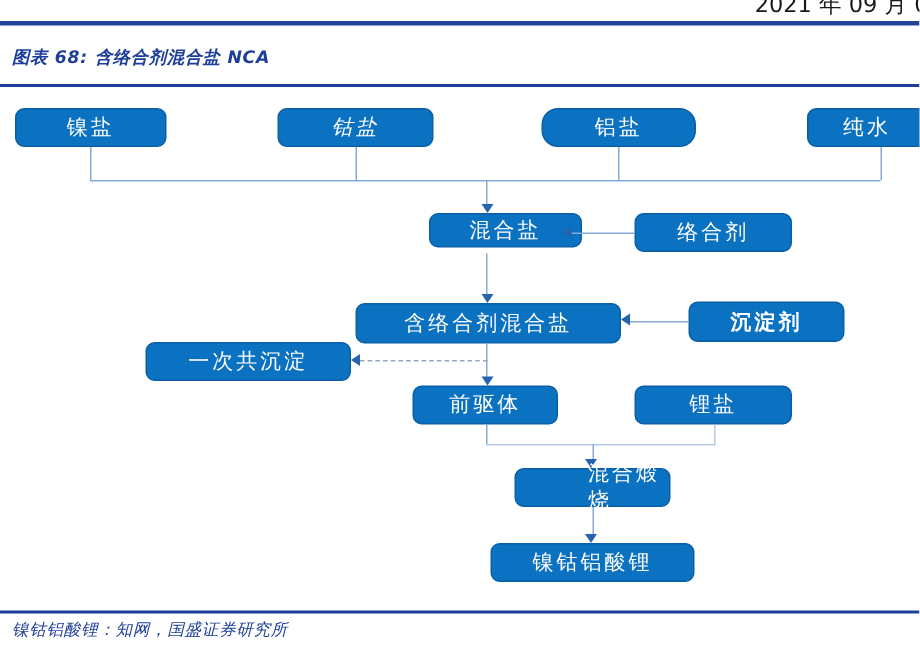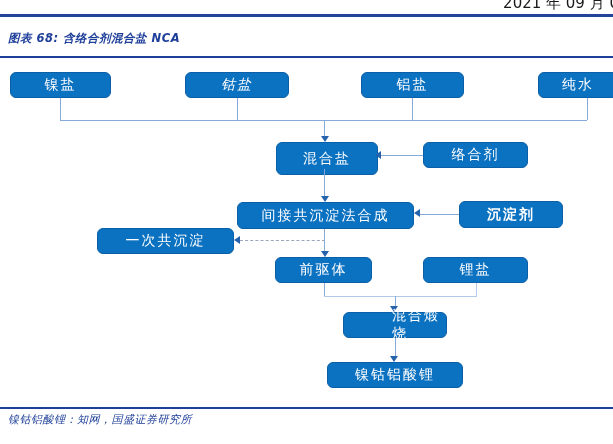--- a/index.html
+++ b/index.html
@@ -53,40 +53,40 @@
 
 <div class="date-partial">2021 年 09 月 0</div>
 <div class="rule thick"></div>
 <div class="caption">图表 68:  含络合剂混合盐 NCA</div>
 <div class="rule thin-top"></div>
 
 <div>
 
   <div class="node" style="left:10px;top:72px;width:101px;height:26px;">镍盐</div>
   <div class="node" style="left:185px;top:72px;width:104px;height:26px;font-style:italic;">钴盐</div>
-  <div class="node" style="left:361px;top:72px;width:103px;height:26px;">铝盐</div>
+  <div class="node" style="left:361px;top:72px;width:103px;height:26px;border-radius:11px;">铝盐</div>
   <div class="node" style="left:538px;top:72px;width:80px;height:26px;">纯水</div>
 
   <div class="line v" style="left:60px;top:98px;height:22px;"></div>
   <div class="line v" style="left:237px;top:98px;height:22px;"></div>
   <div class="line v" style="left:412px;top:98px;height:22px;"></div>
   <div class="line v" style="left:587px;top:98px;height:22px;"></div>
   <div class="line h" style="left:60px;top:120px;width:527px;"></div>
   <div class="line v" style="left:324px;top:120px;height:17px;"></div>
   <div class="arr-down" style="left:320.5px;top:136px;"></div>
 
-  <div class="node" style="left:276px;top:142px;width:102px;height:33px;">混合盐</div>
+  <div class="node" style="left:286px;top:142px;width:102px;height:23px;">混合盐</div>
   <div class="node" style="left:423px;top:142px;width:105px;height:26px;">络合剂</div>
   <div class="line h" style="left:381px;top:155px;width:42px;"></div>
   <div class="arr-left" style="left:375px;top:150.5px;"></div>
 
   <div class="line v" style="left:324px;top:169px;height:28px;"></div>
   <div class="arr-down" style="left:320.5px;top:196px;"></div>
 
-  <div class="node" style="left:237px;top:202px;width:177px;height:27px;">间接共沉淀法合成</div>
+  <div class="node" style="left:237px;top:202px;width:177px;height:27px;">含络合剂混合盐</div>
   <div class="node" style="left:459px;top:201px;width:104px;height:27px;font-weight:bold;">沉淀剂</div>
   <div class="line h" style="left:420px;top:213.5px;width:39px;"></div>
   <div class="arr-left" style="left:414px;top:209px;"></div>
 
   <div class="line v" style="left:324px;top:229px;height:23px;"></div>
   <div class="node" style="left:97px;top:228px;width:137px;height:26px;">一次共沉淀</div>
   <div class="dash" style="left:240px;top:240px;width:85px;"></div>
   <div class="arr-left" style="left:234px;top:236px;"></div>
   <div class="arr-down" style="left:320.5px;top:251px;"></div>
 

